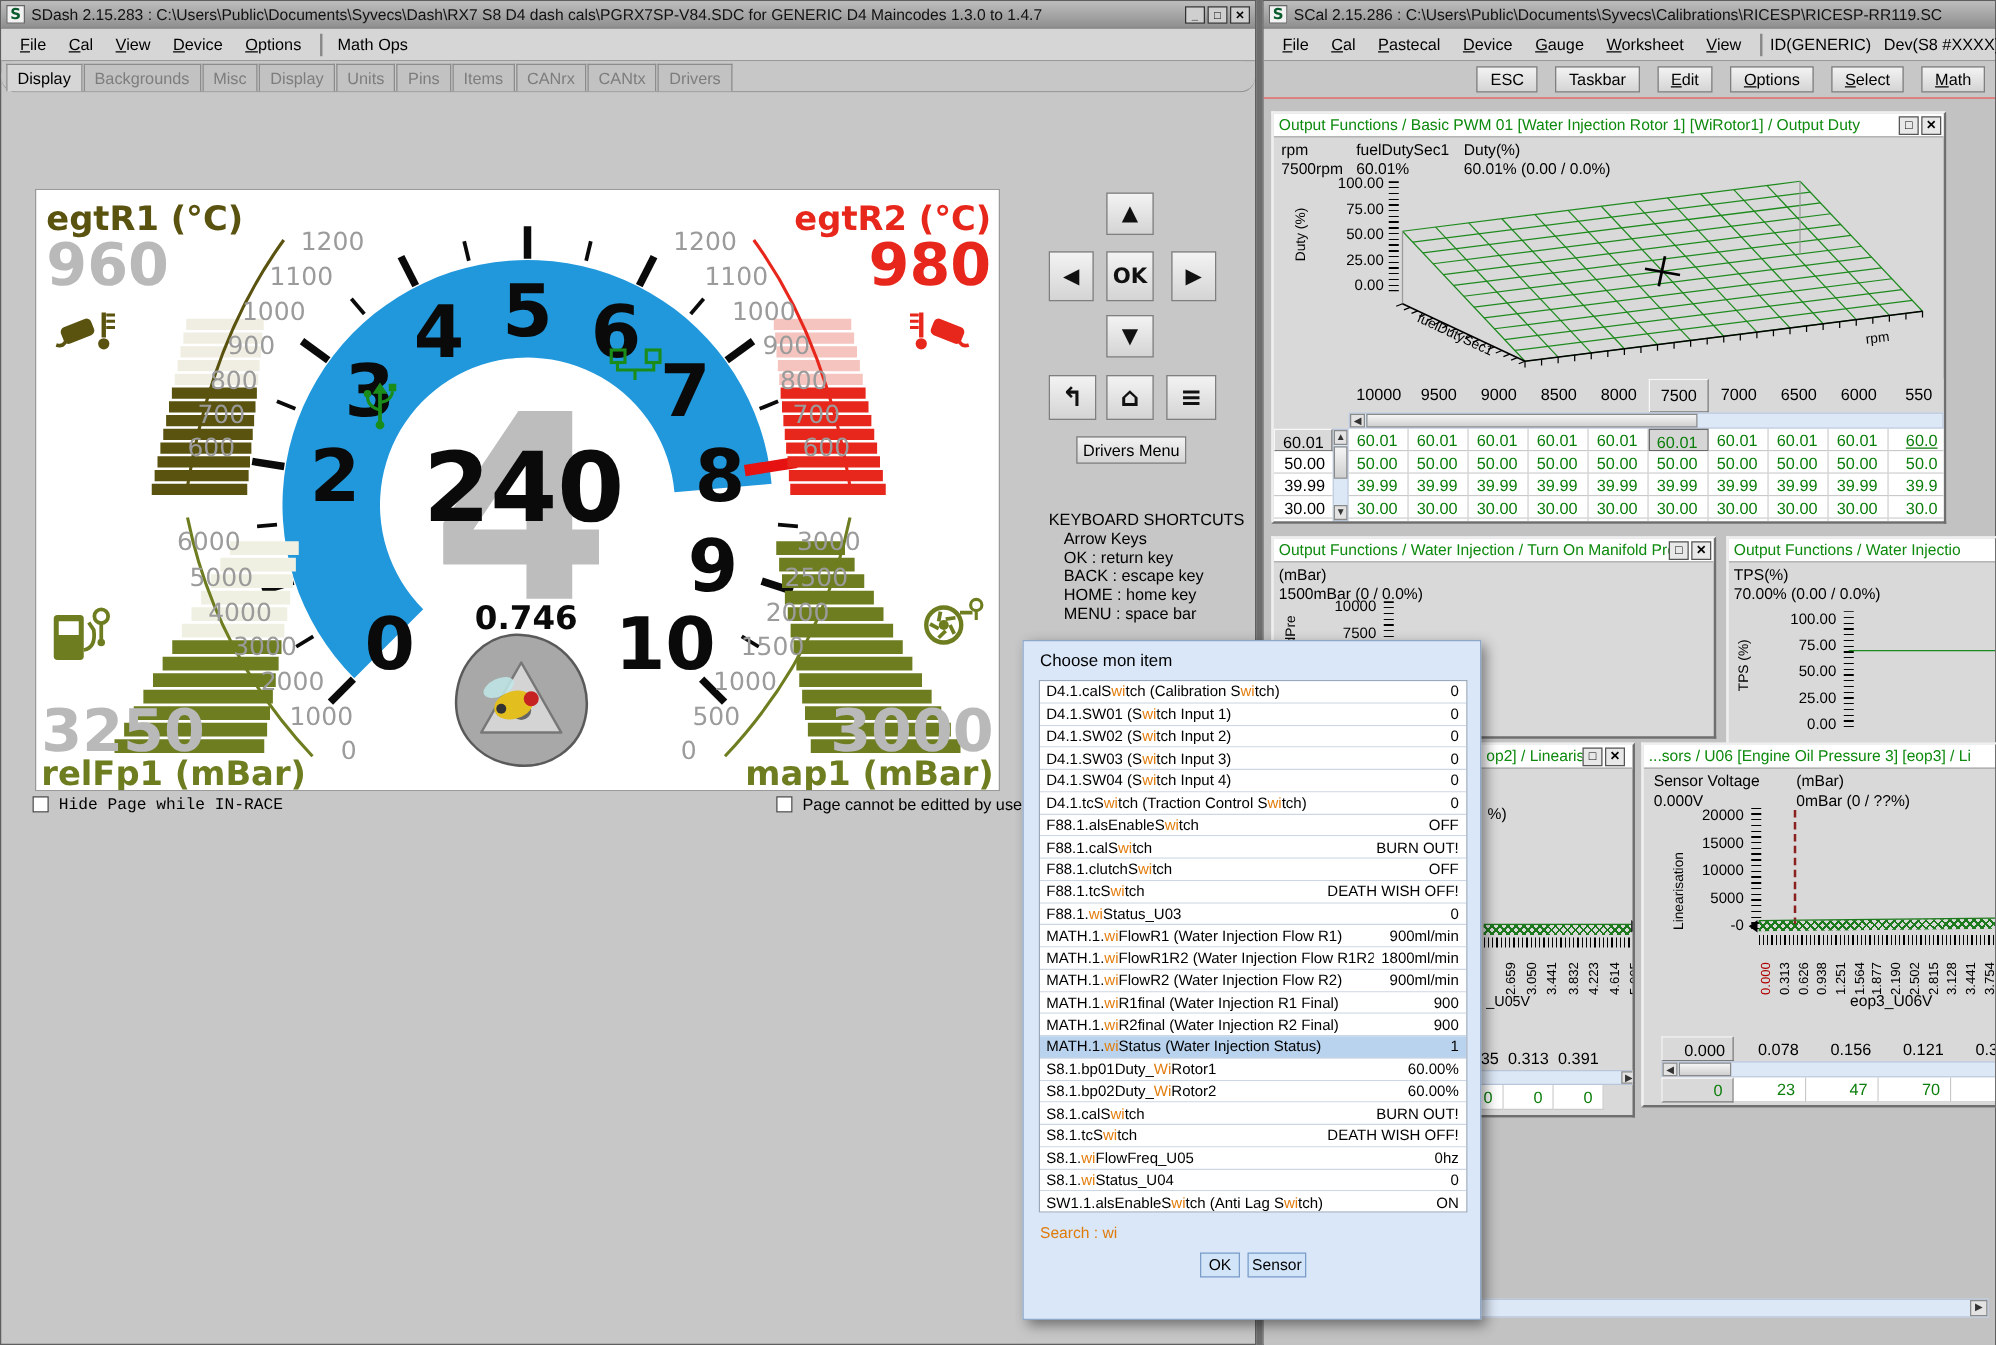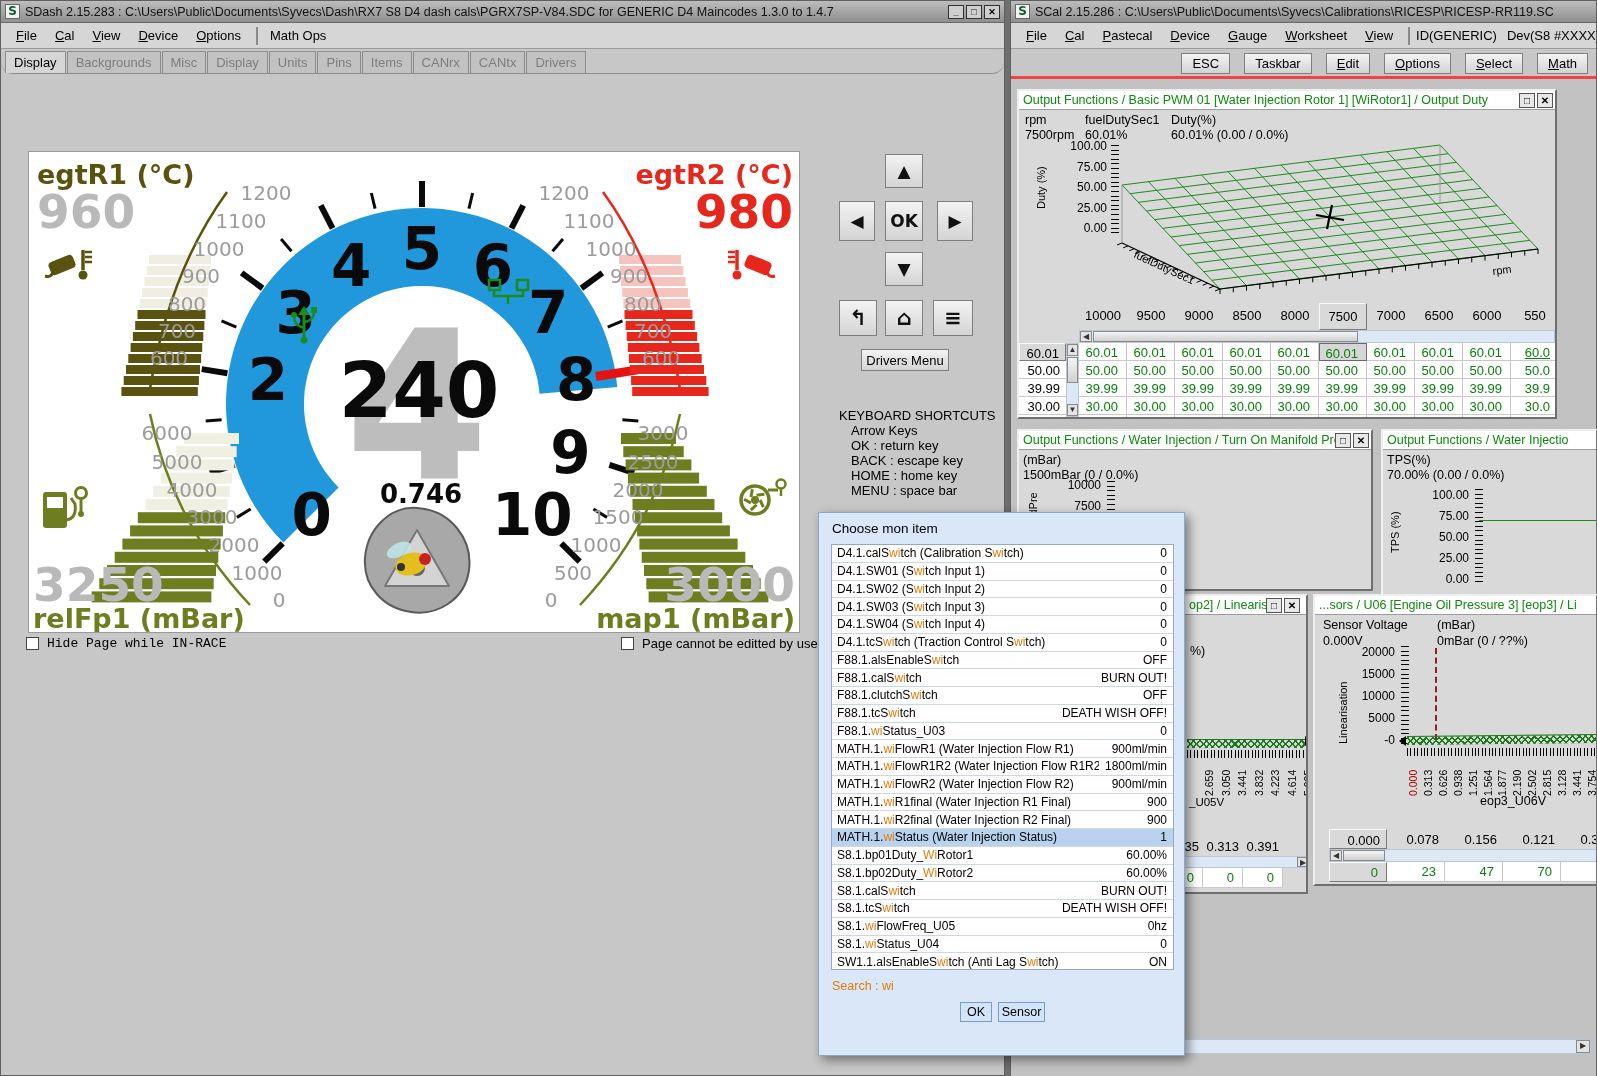--- a/index.html
+++ b/index.html
@@ -375,21 +375,21 @@
           <div class="mitem"><span><u>G</u>auge</span></div>
           <div class="mitem"><span><u>W</u>orksheet</span></div>
           <div class="mitem"><span><u>V</u>iew</span></div>
         </span>
       <span class="msep"></span>
       <span id="scal-status" style="display:flex;gap:10px;font-size:13px;white-space:nowrap;">
           <div>ID(GENERIC)</div>
           <div>Dev(S8 #XXXX)</div>
         </span>
     </div>
-    <div class="abs" style="left:0;top:48px;width:585px;height:30px;background:#c7c7c7;border-bottom:3px solid #ef4444;">
+    <div class="abs" style="left:0;top:48px;width:585px;height:30px;background:#c7c7c7;border-bottom:1px solid #ef4444;">
       <div id="scal-toolbar-btns" style="position:absolute;right:8px;top:4px;display:flex;gap:14px;">
           <div class="raisedbtn" style="padding: 2px 10px; font-size: 13px; position: relative;">ESC</div>
           <div class="raisedbtn" style="padding: 2px 10px; font-size: 13px; position: relative;">Taskbar</div>
           <div class="raisedbtn" style="padding: 2px 10px; font-size: 13px; position: relative;">
             <span><u>E</u>dit</span>
           </div>
           <div class="raisedbtn" style="padding: 2px 10px; font-size: 13px; position: relative;">
             <span><u>O</u>ptions</span>
           </div>
           <div class="raisedbtn" style="padding: 2px 10px; font-size: 13px; position: relative;">

